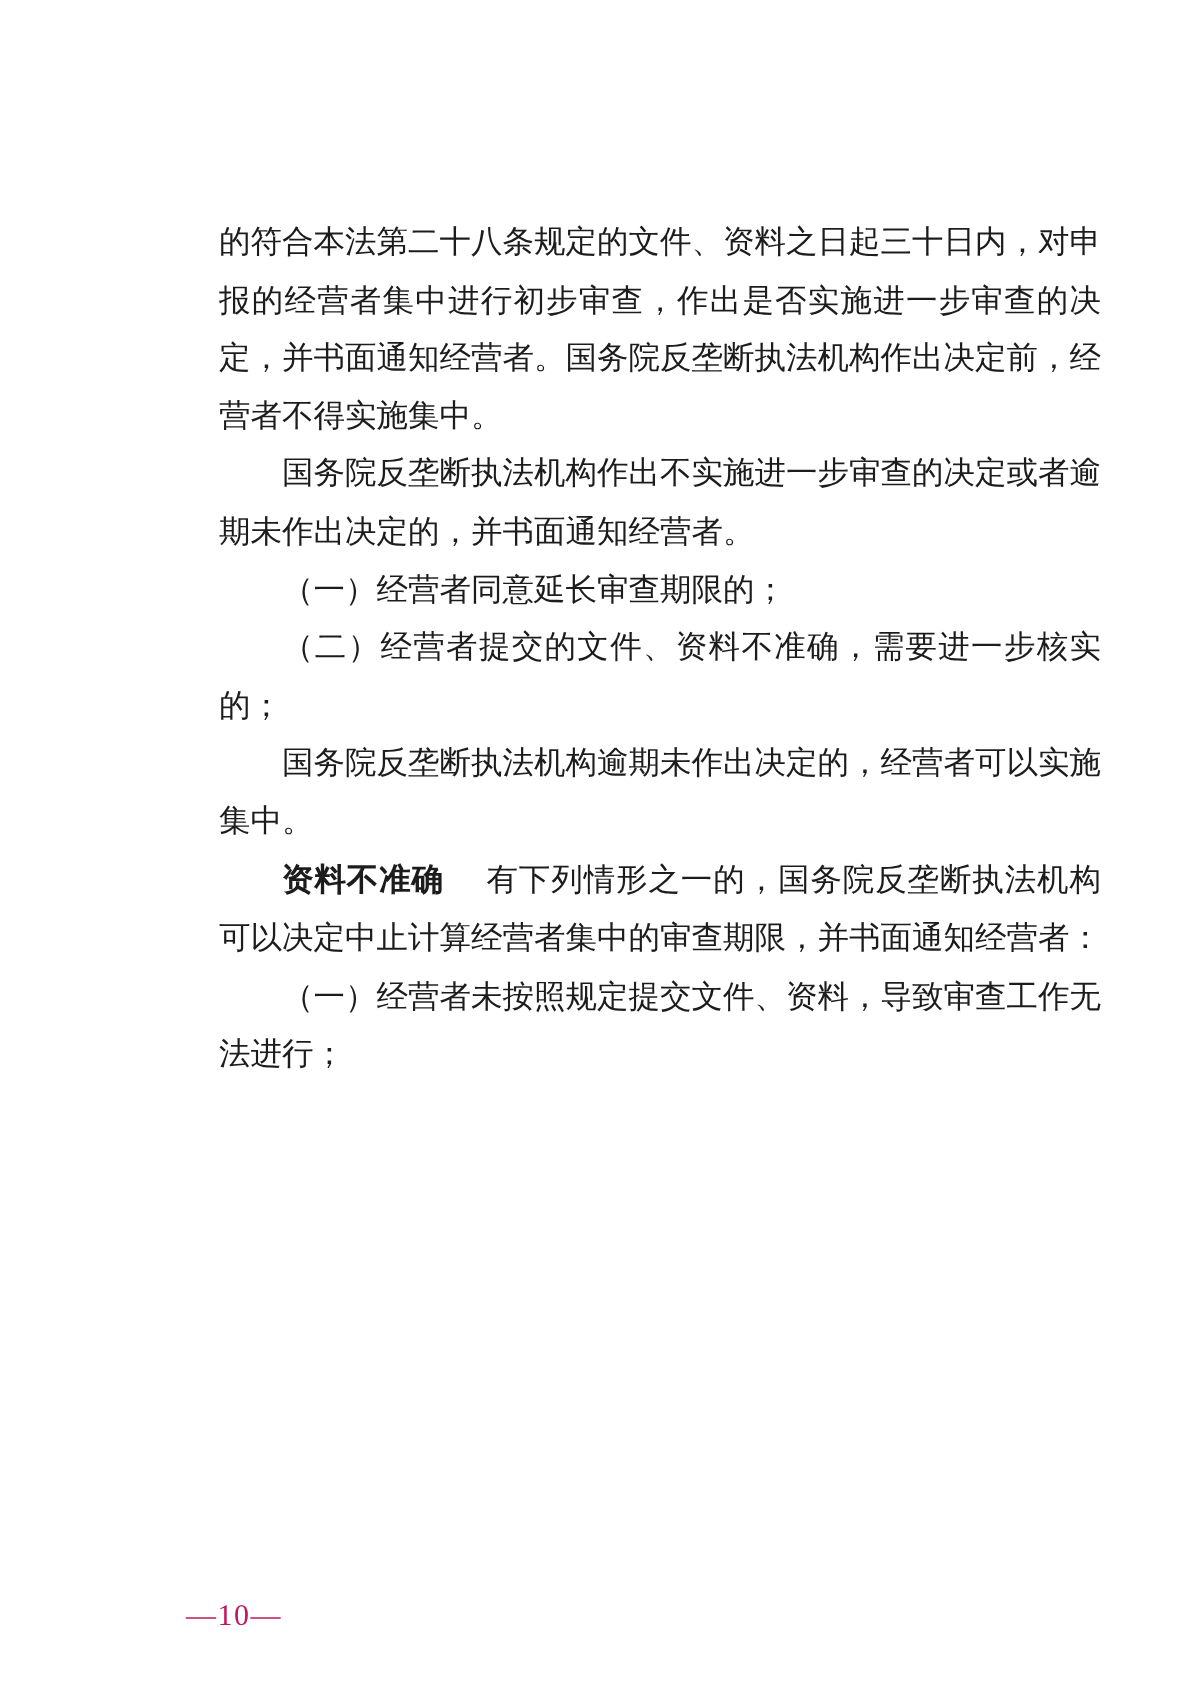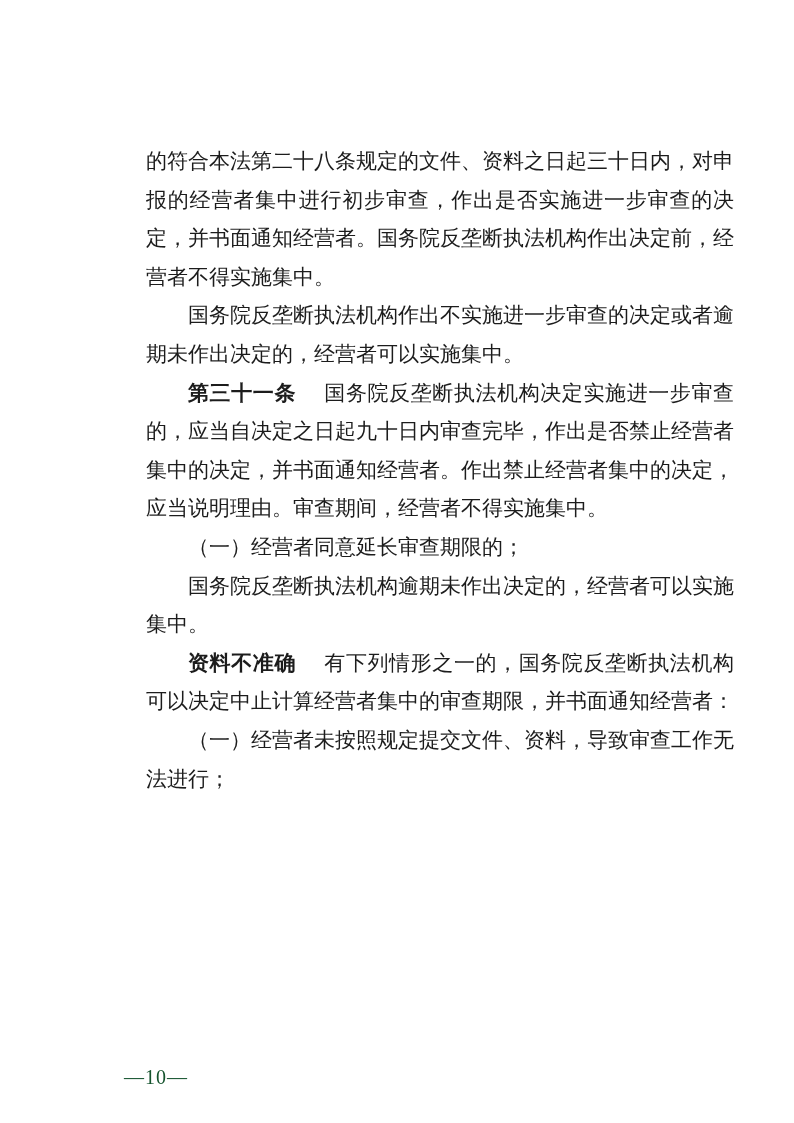--- a/index.html
+++ b/index.html
@@ -43,40 +43,40 @@
     .art:empty {
       display: none;
     }
     .footer {
       position: absolute;
       left: 124px;
       top: 1064px;
       font-size: 20px;
       line-height: 26px;
       letter-spacing: 1px;
-      color: #14532d;
+      color: #be185d;
       font-family: "Liberation Serif", "DejaVu Serif", serif;
     }
   </style>
 </head>
 <body>
 
 <div class="page">
 
   <div class="content">
 
     <p><span>的符合本法第二十八条规定的文件、资料之日起三十日内，对申报的经营者集中进行初步审查，作出是否实施进一步审查的决定，并书面通知经营者。国务院反垄断执法机构作出决定前，经营者不得实施集中。</span></p>
 
-    <p class="indent"><span>国务院反垄断执法机构作出不实施进一步审查的决定或者逾期未作出决定的，经营者可以实施集中。</span></p>
+    <p class="indent"><span>国务院反垄断执法机构作出不实施进一步审查的决定或者逾期未作出决定的，并书面通知经营者。</span></p>
 
-    <p class="indent"><b class="art">第三十一条</b><span>国务院反垄断执法机构决定实施进一步审查的，应当自决定之日起九十日内审查完毕，作出是否禁止经营者集中的决定，并书面通知经营者。作出禁止经营者集中的决定，应当说明理由。审查期间，经营者不得实施集中。</span></p>
 
 
     <p class="indent"><span>（一）经营者同意延长审查期限的；</span></p>
 
+    <p class="indent"><span>（二）经营者提交的文件、资料不准确，需要进一步核实的；</span></p>
 
 
     <p class="indent"><span>国务院反垄断执法机构逾期未作出决定的，经营者可以实施集中。</span></p>
 
     <p class="indent"><b class="art">资料不准确</b><span>有下列情形之一的，国务院反垄断执法机构可以决定中止计算经营者集中的审查期限，并书面通知经营者：</span></p>
 
     <p class="indent"><span>（一）经营者未按照规定提交文件、资料，导致审查工作无法进行；</span></p>
 
 
   </div>

